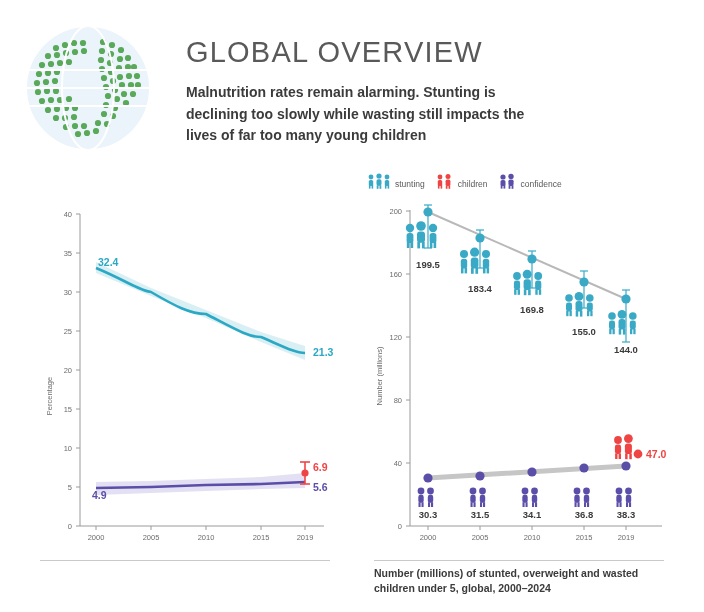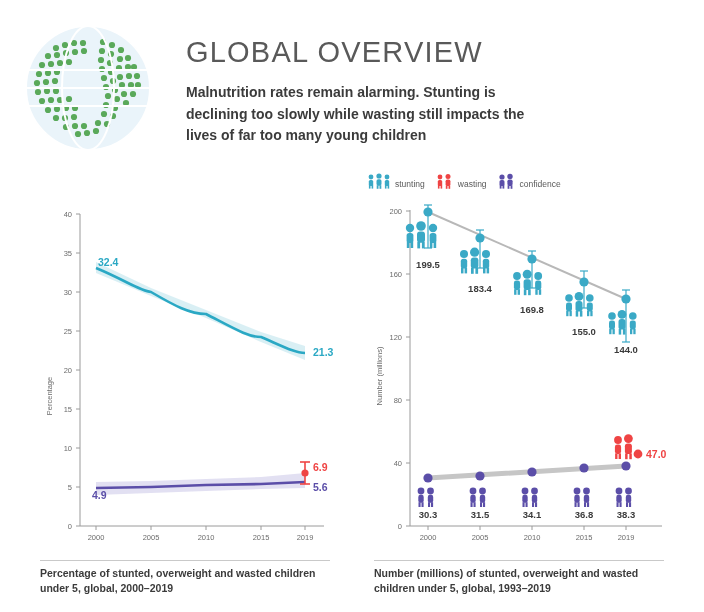--- a/index.html
+++ b/index.html
@@ -240,21 +240,21 @@
           <circle cx="5" cy="4" r="2.4"></circle>
             <rect x="2.8" y="7" width="4.4" height="6" rx="1.6"></rect>
           <rect x="2.9" y="12" width="1.6" height="3.6"></rect>
             <rect x="5.6" y="12" width="1.6" height="3.6"></rect>
           <circle cx="13" cy="3.4" r="2.5"></circle>
             <rect x="10.6" y="6.6" width="4.8" height="6.3" rx="1.7"></rect>
           <rect x="10.8" y="12.3" width="1.7" height="3.5"></rect>
             <rect x="13.5" y="12.3" width="1.7" height="3.5"></rect>
         </g>
       </svg>
-      <span class="lbl">wasting</span>
+      <span class="lbl">children</span>
     </div>
     <div class="legend-item">
       <svg width="20" height="16" viewBox="0 0 20 16">
         <g fill="#5b4ea8">
           <circle cx="5" cy="4" r="2.6"></circle>
             <rect x="2.5" y="7" width="5" height="6" rx="1.8"></rect>
           <rect x="2.7" y="12" width="1.8" height="3.6"></rect>
             <rect x="5.5" y="12" width="1.8" height="3.6"></rect>
           <circle cx="13" cy="3.4" r="2.7"></circle>
             <rect x="10.4" y="6.5" width="5.2" height="6.4" rx="1.8"></rect>
@@ -553,18 +553,17 @@
 
       <text class="val-label-sm" x="62" y="322" fill="#3b3b3b" text-anchor="middle">30.3</text>
       <text class="val-label-sm" x="114" y="322" fill="#3b3b3b" text-anchor="middle">31.5</text>
       <text class="val-label-sm" x="166" y="322" fill="#3b3b3b" text-anchor="middle">34.1</text>
       <text class="val-label-sm" x="218" y="322" fill="#3b3b3b" text-anchor="middle">36.8</text>
       <text class="val-label-sm" x="260" y="322" fill="#3b3b3b" text-anchor="middle">38.3</text>
     </svg>
   </div>
 
   <div class="caption-rule" id="rule-left"></div>
-  <div class="caption" id="caption-left">Percentage of stunted, overweight and wasted children under 5, global, 2000–2019</div>
 
   <div class="caption-rule" id="rule-right"></div>
-  <div class="caption" id="caption-right">Number (millions) of stunted, overweight and wasted children under 5, global, 1993–2019</div>
+  <div class="caption" id="caption-right">Number (millions) of stunted, overweight and wasted children under 5, global, 2000–2024</div>
 
 </div>
 
 </body></html>

